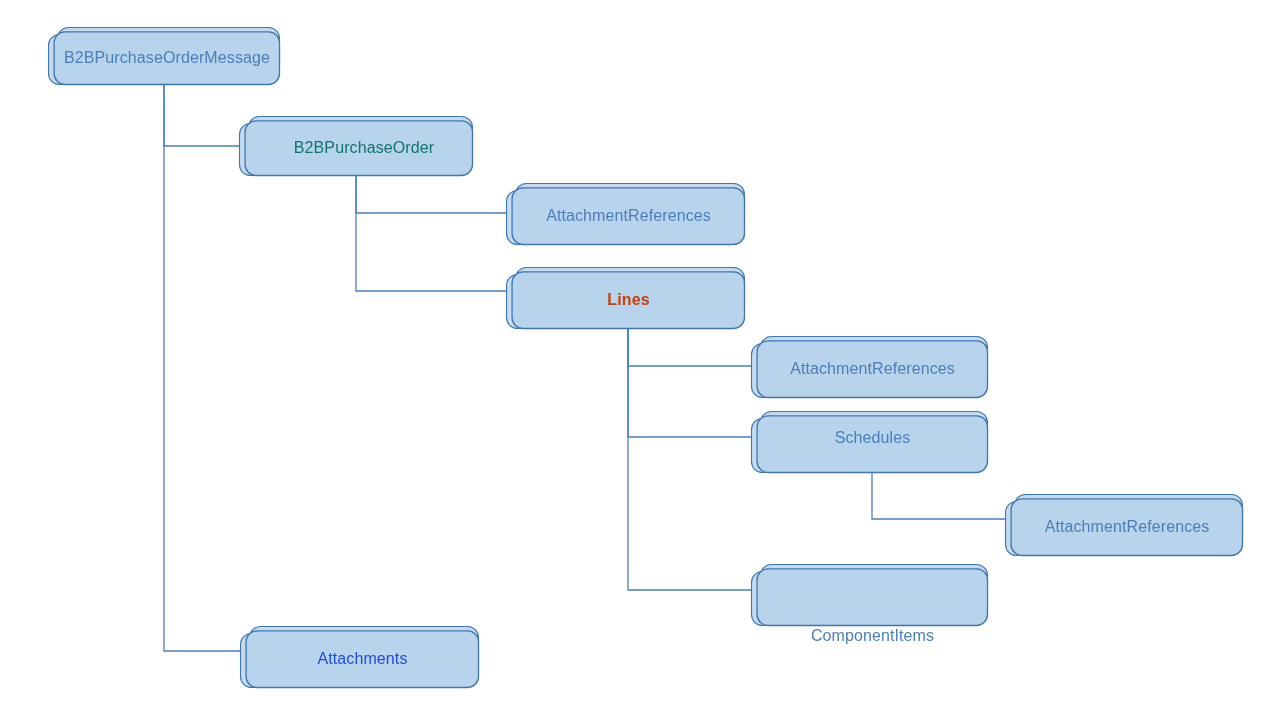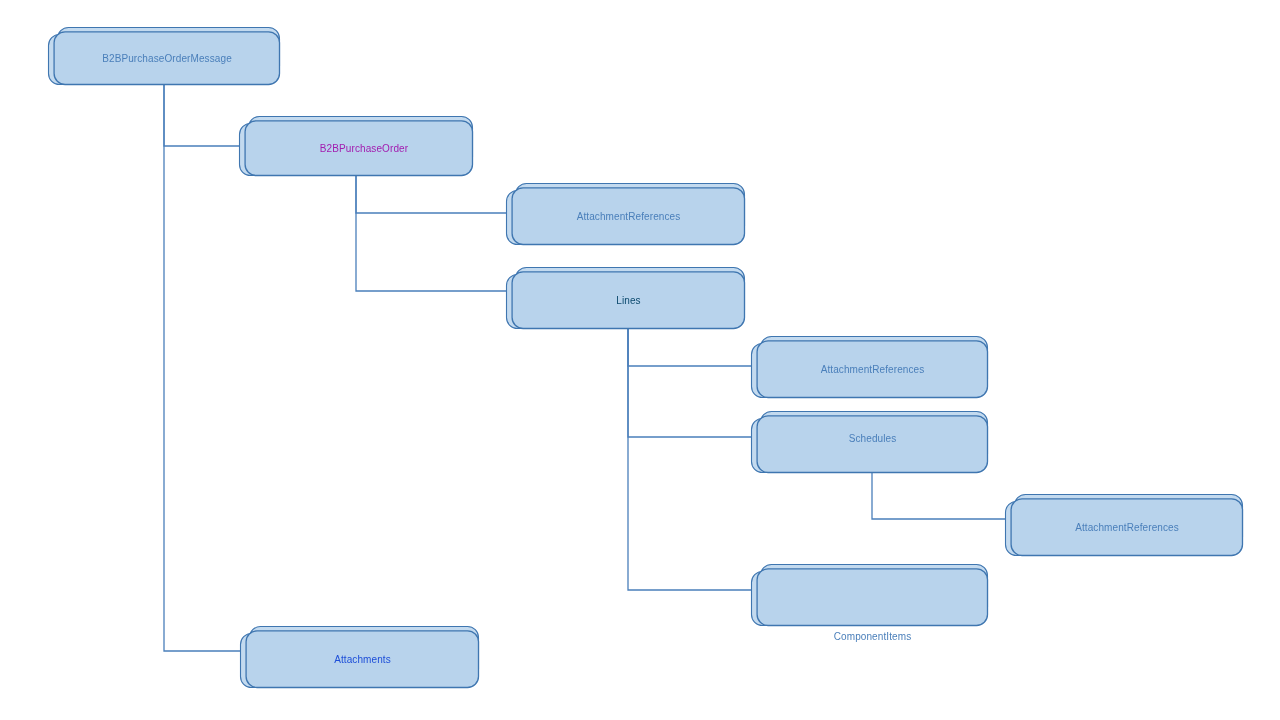--- a/index.html
+++ b/index.html
@@ -40,21 +40,21 @@
   }
   .node .node-label {
     position: absolute;
     left: 0;
     top: 0;
     width: 100%;
     height: 100%;
     display: flex;
     align-items: center;
     justify-content: center;
-    font-size: 10px;
+    font-size: 16px;
     font-weight: 400;
     color: #4a7fba;
     letter-spacing: 0.1px;
     white-space: nowrap;
     text-align: center;
     padding-left: 6px;
     padding-top: 4px;
     box-sizing: border-box;
   }
 </style>
@@ -80,37 +80,37 @@
           <rect x="6.08" y="4.84" width="225.42" height="52.66" rx="11" ry="11" fill="#b8d3ec" stroke="#3f76b0" stroke-width="1.3"></rect>
         </svg>
         <div class="node-label" style="color: rgb(74, 127, 186);">B2BPurchaseOrderMessage</div>
       </div>
       <div class="node" style="left: 239px; top: 116px; width: 234px; height: 60px;">
         <svg class="card-svg" width="236" height="62" viewBox="0 0 236 62">
           <rect x="9.5" y="0.5" width="224" height="52" rx="11" ry="11" fill="#c3daef" stroke="#3f76b0" stroke-width="1.1"></rect>
           <rect x="0.5" y="7.5" width="224" height="52" rx="11" ry="11" fill="#c3daef" stroke="#3f76b0" stroke-width="1.1"></rect>
           <rect x="6.08" y="4.84" width="227.42" height="54.66" rx="11" ry="11" fill="#b8d3ec" stroke="#3f76b0" stroke-width="1.3"></rect>
         </svg>
-        <div class="node-label" style="color: #a21caf; padding-left: 16px;">B2BPurchaseOrder</div>
+        <div class="node-label" style="color: #0f766e; padding-left: 16px;">B2BPurchaseOrder</div>
       </div>
       <div class="node" style="left: 506px; top: 183px; width: 239px; height: 62px;">
         <svg class="card-svg" width="241" height="64" viewBox="0 0 241 64">
           <rect x="9.5" y="0.5" width="229" height="54" rx="11" ry="11" fill="#c3daef" stroke="#3f76b0" stroke-width="1.1"></rect>
           <rect x="0.5" y="7.5" width="229" height="54" rx="11" ry="11" fill="#c3daef" stroke="#3f76b0" stroke-width="1.1"></rect>
           <rect x="6.08" y="4.84" width="232.42" height="56.66" rx="11" ry="11" fill="#b8d3ec" stroke="#3f76b0" stroke-width="1.3"></rect>
         </svg>
         <div class="node-label" style="color: rgb(74, 127, 186);">AttachmentReferences</div>
       </div>
       <div class="node" style="left: 506px; top: 267px; width: 239px; height: 62px;">
         <svg class="card-svg" width="241" height="64" viewBox="0 0 241 64">
           <rect x="9.5" y="0.5" width="229" height="54" rx="11" ry="11" fill="#c3daef" stroke="#3f76b0" stroke-width="1.1"></rect>
           <rect x="0.5" y="7.5" width="229" height="54" rx="11" ry="11" fill="#c3daef" stroke="#3f76b0" stroke-width="1.1"></rect>
           <rect x="6.08" y="4.84" width="232.42" height="56.66" rx="11" ry="11" fill="#b8d3ec" stroke="#3f76b0" stroke-width="1.3"></rect>
         </svg>
-        <div class="node-label" style="color: #0c4a6e;">Lines</div>
+        <div class="node-label" style="color: #c2410c; font-weight: bold;">Lines</div>
       </div>
       <div class="node" style="left: 751px; top: 336px; width: 237px; height: 62px;">
         <svg class="card-svg" width="239" height="64" viewBox="0 0 239 64">
           <rect x="9.5" y="0.5" width="227" height="54" rx="11" ry="11" fill="#c3daef" stroke="#3f76b0" stroke-width="1.1"></rect>
           <rect x="0.5" y="7.5" width="227" height="54" rx="11" ry="11" fill="#c3daef" stroke="#3f76b0" stroke-width="1.1"></rect>
           <rect x="6.08" y="4.84" width="230.42" height="56.66" rx="11" ry="11" fill="#b8d3ec" stroke="#3f76b0" stroke-width="1.3"></rect>
         </svg>
         <div class="node-label" style="color: rgb(74, 127, 186);">AttachmentReferences</div>
       </div>
       <div class="node" style="left: 751px; top: 411px; width: 237px; height: 50px;">

